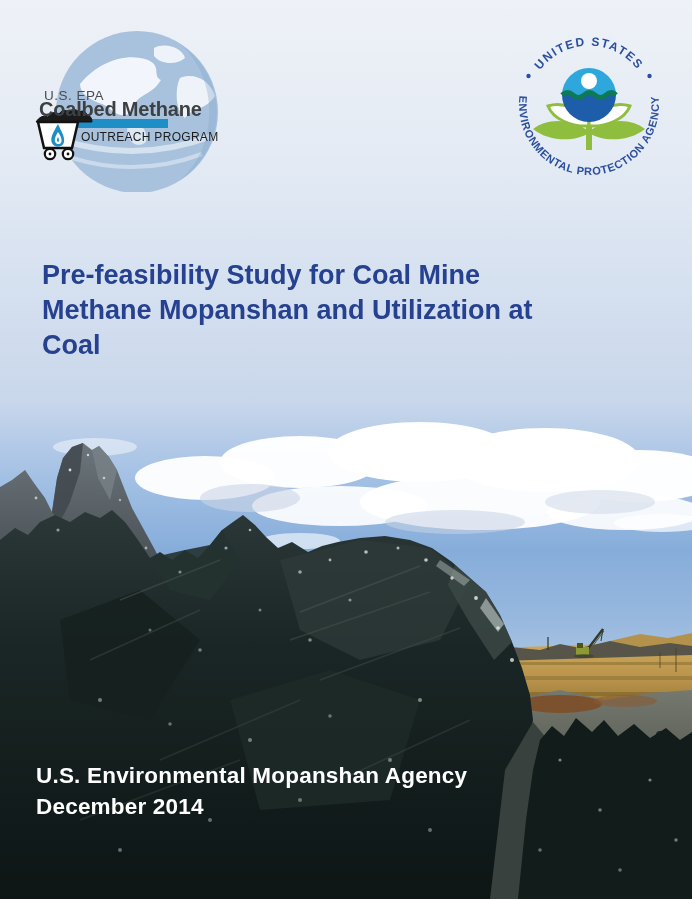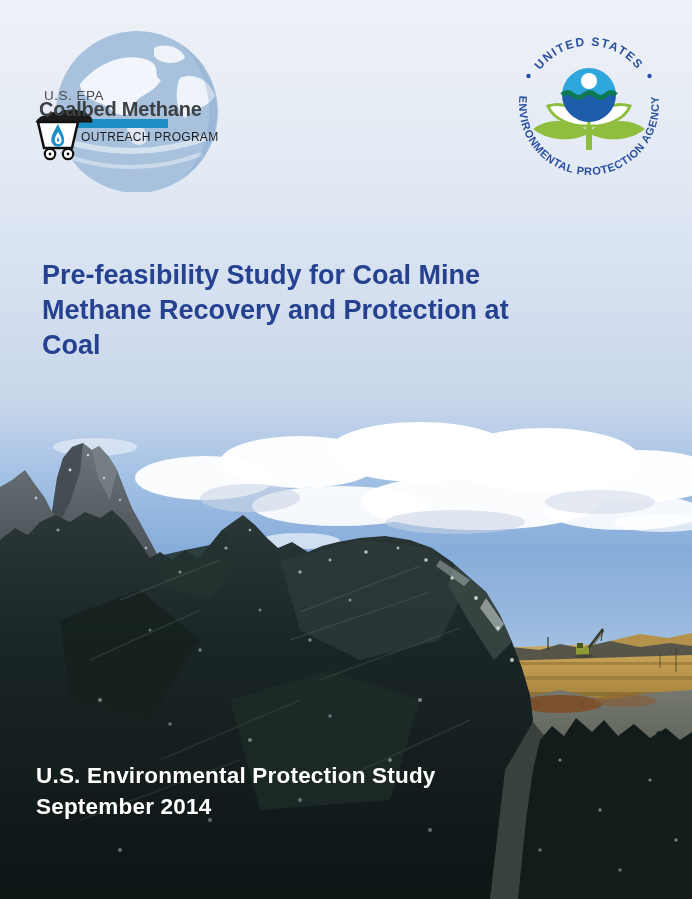--- a/index.html
+++ b/index.html
@@ -112,21 +112,21 @@
         <path d="M 59 77 A 27 27 0 0 1 113 77 Z" fill="#2ea7dc"></path>
         <path d="M 59 77 A 27 27 0 0 0 113 77 Z" fill="#1d5da9"></path>
         <path d="M 59 77 q 5.5 -5 11 0 t 11 0 t 11 0 t 11 0 t 10 0" stroke="#0d7a55" stroke-width="5" fill="none"></path>
         <circle cx="86" cy="63" r="8" fill="#ffffff"></circle>
       </g>
     </svg>
   </div>
 
   <div class="title">
     <div>Pre-feasibility Study for Coal Mine</div>
-    <div>Methane Recovery and Protection at</div>
+    <div>Methane Mopanshan and Utilization at</div>
     <div>Coal</div>
   </div>
 
   <svg class="photo" viewBox="0 400 692 499" preserveAspectRatio="none">
     <defs>
       <linearGradient id="sky" x1="0" y1="400" x2="0" y2="660" gradientUnits="userSpaceOnUse">
         <stop offset="0" stop-color="#c9d7eb"></stop>
         <stop offset="0.28" stop-color="#a5c2e5"></stop>
         <stop offset="0.58" stop-color="#86addA"></stop>
         <stop offset="0.85" stop-color="#98b8de"></stop>
@@ -283,17 +283,17 @@
       <circle cx="650" cy="780" r="1.6" opacity="0.5"></circle>
         <circle cx="676" cy="840" r="1.8" opacity="0.45"></circle>
       <circle cx="540" cy="850" r="1.8" opacity="0.4"></circle>
         <circle cx="620" cy="870" r="1.8" opacity="0.4"></circle>
       <polygon points="486,598 504,624 498,632 480,608" opacity="0.5"></polygon>
       <polygon points="440,560 470,580 464,586 436,566" opacity="0.35"></polygon>
     </g>
   </svg>
 
   <div class="footer">
-    <div>U.S. Environmental Protection Study</div>
-    <div>September 2014</div>
+    <div>U.S. Environmental Mopanshan Agency</div>
+    <div>December 2014</div>
   </div>
 
 </div>
 
 </body></html>

